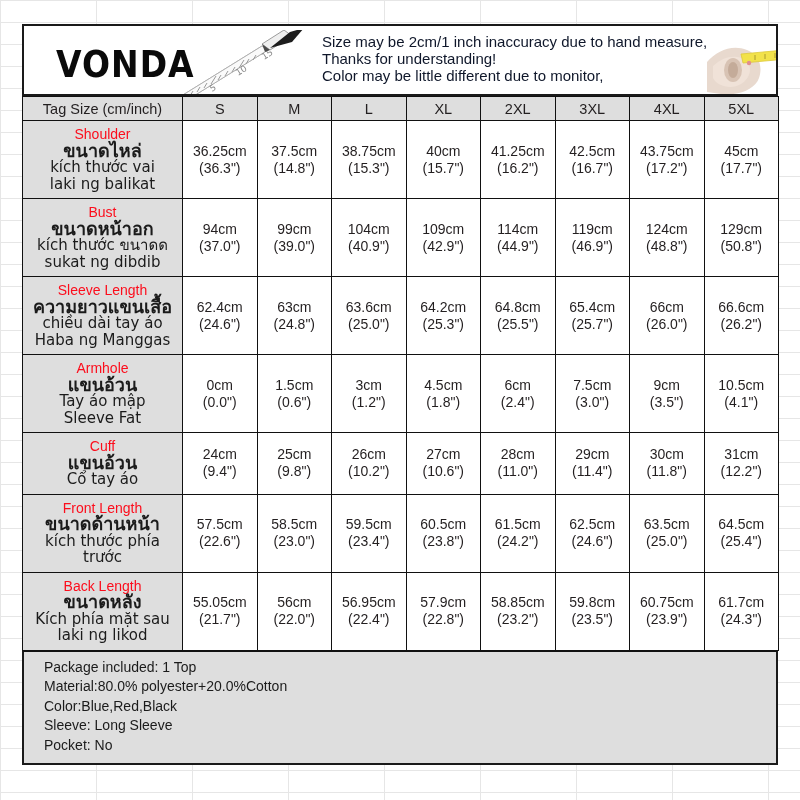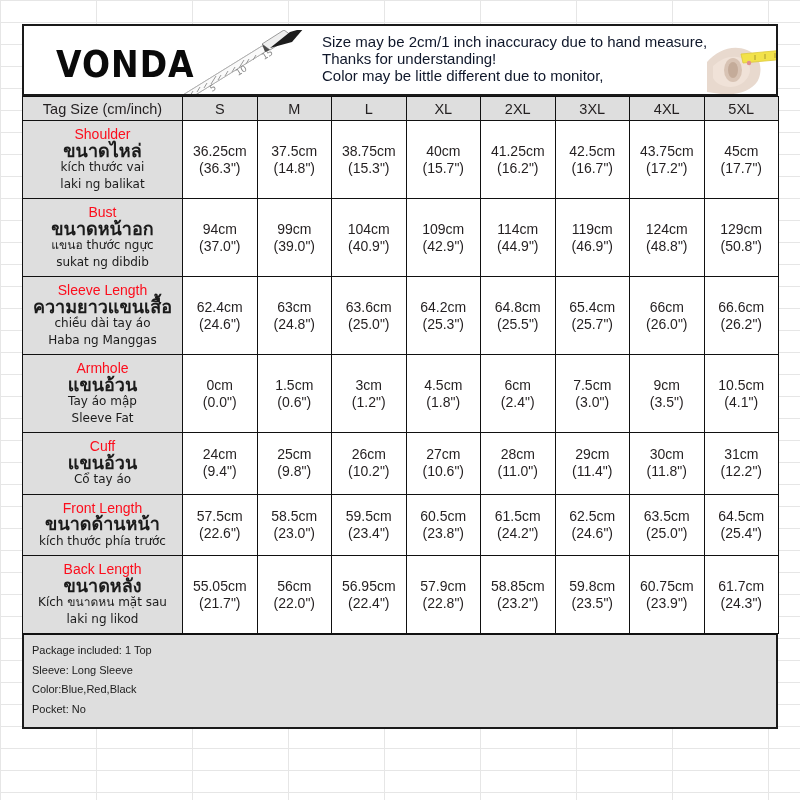--- a/index.html
+++ b/index.html
@@ -127,21 +127,21 @@
     line-height: 16.5px;
     margin-top: 44px;
   }
   .lbl-en {
     color: #fc0d1c;
     font-size: 14px;
     display: block;
   }
   .lbl-th, .lbl-vi, .lbl-tl {
     color: #1b1b1b;
-    font-size: 12px;
+    font-size: 15px;
     display: block;
     font-family: "DejaVu Sans", sans-serif;
   }
   .lbl-th { font-weight: bold; font-size: 18px; }
 
   tr.meas td.val-cell {
     background: #ffffff;
     line-height: 17px;
     padding: 4px 4px;
   }
@@ -165,24 +165,25 @@
   
   .footer {
     border: 2px solid #1a1a1a;
     border-top: 1px solid #111;
     background: #dedede;
     padding: 6px 0 8px 8px;
     box-sizing: border-box;
     width: 756px;
   }
   .footer-line {
-    font-size: 11px;
+    font-size: 14px;
     color: #1b1b1b;
     line-height: 19.5px;
     white-space: nowrap;
+    margin-left: 12px;
   }
 </style>
 </head>
 <body>
 
 <div class="sheet-grid"></div>
 
 <div class="page">
 
   <div class="banner">
@@ -314,21 +315,21 @@
         <td class="val-cell">
             <span class="v-cm">45cm</span>
             <span class="v-in">(17.7")</span>
           </td>
       </tr>
 
       <tr class="meas">
         <td class="label-cell">
           <span class="lbl-en">Bust</span>
           <span class="lbl-th">ขนาดหน้าอก</span>
-          <span class="lbl-vi">แขนอ thước ngực</span>
+          <span class="lbl-vi">kích thước ขนาดด</span>
           <span class="lbl-tl">sukat ng dibdib</span>
         </td>
         <td class="val-cell">
             <span class="v-cm">94cm</span>
             <span class="v-in">(37.0")</span>
           </td>
         <td class="val-cell">
             <span class="v-cm">99cm</span>
             <span class="v-in">(39.0")</span>
           </td>
@@ -517,21 +518,21 @@
         <td class="val-cell">
             <span class="v-cm">64.5cm</span>
             <span class="v-in">(25.4")</span>
           </td>
       </tr>
 
       <tr class="meas">
         <td class="label-cell">
           <span class="lbl-en">Back Length</span>
           <span class="lbl-th">ขนาดหลัง</span>
-          <span class="lbl-vi">Kích ขนาดหน mặt sau</span>
+          <span class="lbl-vi">Kích phía mặt sau</span>
           <span class="lbl-tl">laki ng likod</span>
         </td>
         <td class="val-cell">
             <span class="v-cm">55.05cm</span>
             <span class="v-in">(21.7")</span>
           </td>
         <td class="val-cell">
             <span class="v-cm">56cm</span>
             <span class="v-in">(22.0")</span>
           </td>
@@ -559,18 +560,19 @@
             <span class="v-cm">61.7cm</span>
             <span class="v-in">(24.3")</span>
           </td>
       </tr>
 
     </tbody>
   </table>
 
   <div class="footer">
     <div class="footer-line">Package included: 1 Top</div>
+    <div class="footer-line">Material:80.0% polyester+20.0%Cotton</div>
+    <div class="footer-line">Color:Blue,Red,Black</div>
     <div class="footer-line">Sleeve: Long Sleeve</div>
-    <div class="footer-line">Color:Blue,Red,Black</div>
     <div class="footer-line">Pocket: No</div>
   </div>
 
 </div>
 
 </body></html>

